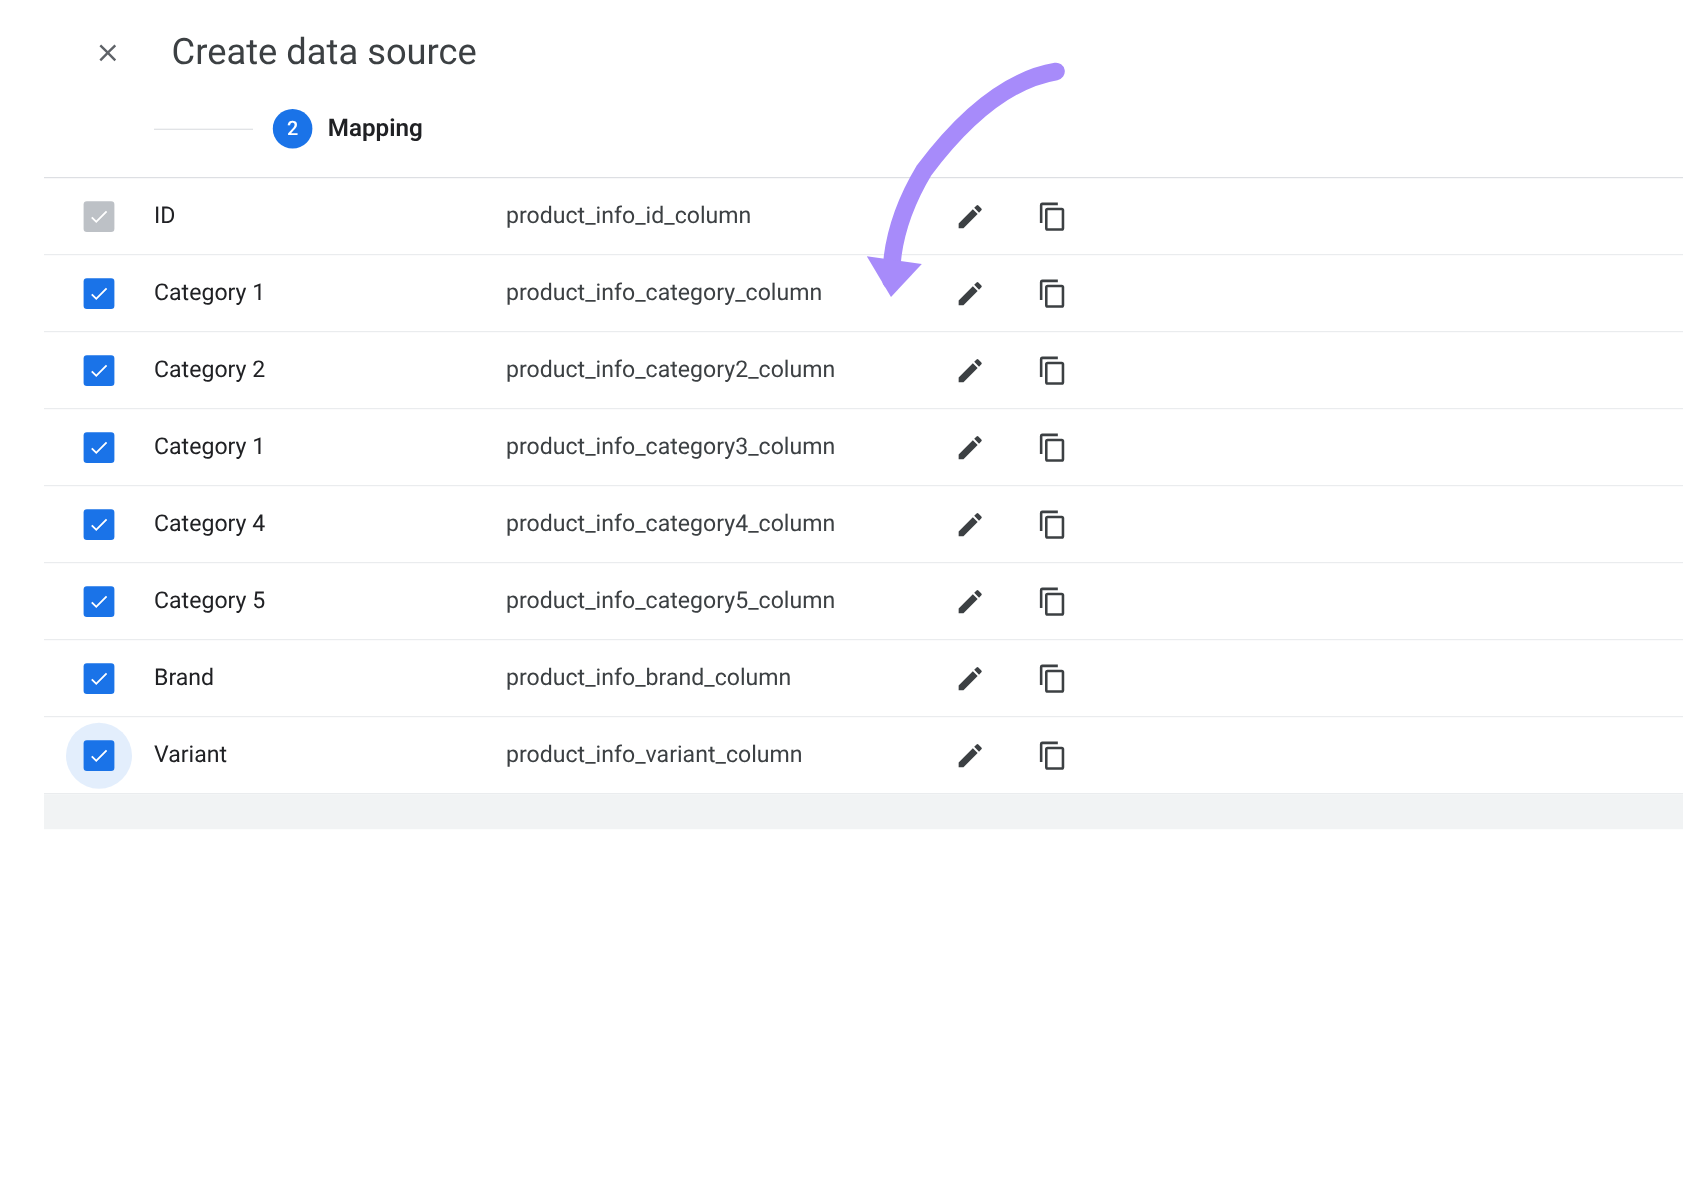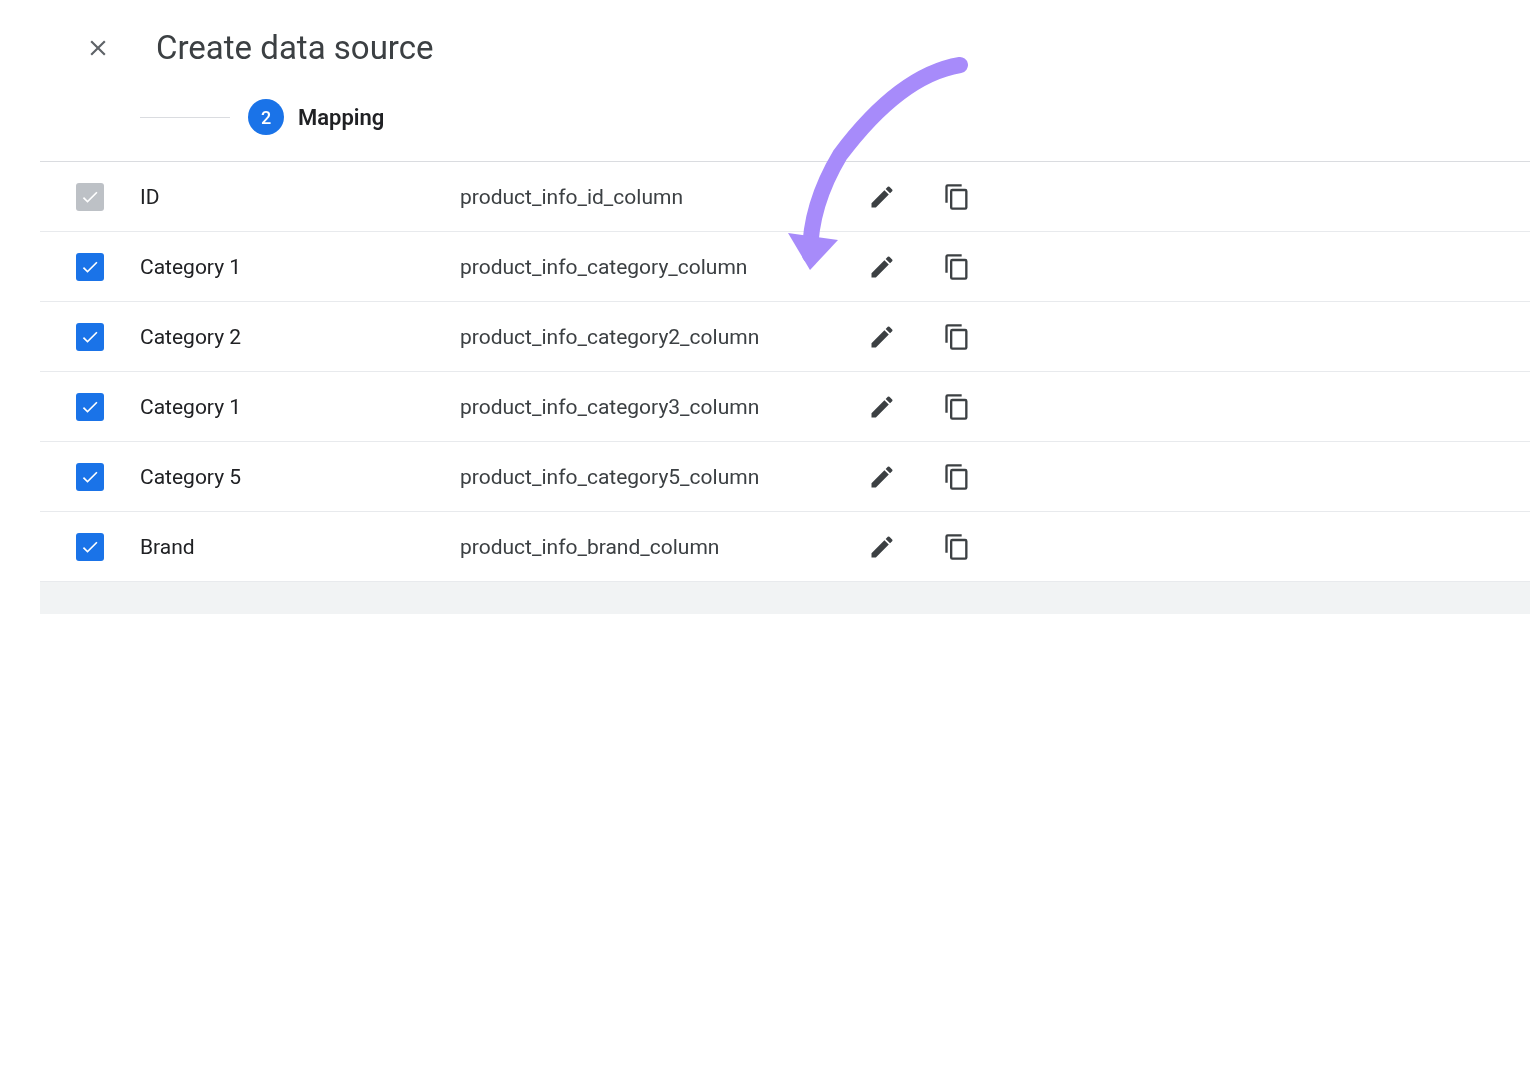--- a/index.html
+++ b/index.html
@@ -251,20 +251,44 @@
       <div class="row">
         <div class="cell-checkbox">
           <div class="checkbox-halo">
             <div class="checkbox checked">
               <svg viewBox="0 0 24 24">
                 <path d="M9 16.17 4.83 12l-1.42 1.41L9 19 21 7l-1.41-1.41z"></path>
               </svg>
             </div>
           </div>
         </div>
+        <div class="cell-analytics">Category 4</div>
+        <div class="cell-import">product_info_category4_column</div>
+        <div class="icon-btn">
+          <svg viewBox="0 0 24 24">
+            <path fill="currentColor" d="M3 17.25V21h3.75L17.81 9.94l-3.75-3.75L3 17.25zM20.71 7.04a1 1 0 0 0 0-1.41l-2.34-2.34a1 1 0 0 0-1.41 0l-1.83 1.83 3.75 3.75 1.83-1.83z"></path>
+          </svg>
+        </div>
+        <div class="icon-btn">
+          <svg viewBox="0 0 24 24">
+            <path fill="currentColor" d="M16 1H4a2 2 0 0 0-2 2v14h2V3h12V1zm3 4H8a2 2 0 0 0-2 2v14a2 2 0 0 0 2 2h11a2 2 0 0 0 2-2V7a2 2 0 0 0-2-2zm0 16H8V7h11v14z"></path>
+          </svg>
+        </div>
+        <div></div>
+      </div>
+      <div class="row">
+        <div class="cell-checkbox">
+          <div class="checkbox-halo">
+            <div class="checkbox checked">
+              <svg viewBox="0 0 24 24">
+                <path d="M9 16.17 4.83 12l-1.42 1.41L9 19 21 7l-1.41-1.41z"></path>
+              </svg>
+            </div>
+          </div>
+        </div>
         <div class="cell-analytics">Category 5</div>
         <div class="cell-import">product_info_category5_column</div>
         <div class="icon-btn">
           <svg viewBox="0 0 24 24">
             <path fill="currentColor" d="M3 17.25V21h3.75L17.81 9.94l-3.75-3.75L3 17.25zM20.71 7.04a1 1 0 0 0 0-1.41l-2.34-2.34a1 1 0 0 0-1.41 0l-1.83 1.83 3.75 3.75 1.83-1.83z"></path>
           </svg>
         </div>
         <div class="icon-btn">
           <svg viewBox="0 0 24 24">
             <path fill="currentColor" d="M16 1H4a2 2 0 0 0-2 2v14h2V3h12V1zm3 4H8a2 2 0 0 0-2 2v14a2 2 0 0 0 2 2h11a2 2 0 0 0 2-2V7a2 2 0 0 0-2-2zm0 16H8V7h11v14z"></path>
@@ -289,16 +313,40 @@
             <path fill="currentColor" d="M3 17.25V21h3.75L17.81 9.94l-3.75-3.75L3 17.25zM20.71 7.04a1 1 0 0 0 0-1.41l-2.34-2.34a1 1 0 0 0-1.41 0l-1.83 1.83 3.75 3.75 1.83-1.83z"></path>
           </svg>
         </div>
         <div class="icon-btn">
           <svg viewBox="0 0 24 24">
             <path fill="currentColor" d="M16 1H4a2 2 0 0 0-2 2v14h2V3h12V1zm3 4H8a2 2 0 0 0-2 2v14a2 2 0 0 0 2 2h11a2 2 0 0 0 2-2V7a2 2 0 0 0-2-2zm0 16H8V7h11v14z"></path>
           </svg>
         </div>
         <div></div>
       </div>
+      <div class="row">
+        <div class="cell-checkbox">
+          <div class="checkbox-halo active">
+            <div class="checkbox checked">
+              <svg viewBox="0 0 24 24">
+                <path d="M9 16.17 4.83 12l-1.42 1.41L9 19 21 7l-1.41-1.41z"></path>
+              </svg>
+            </div>
+          </div>
+        </div>
+        <div class="cell-analytics">Variant</div>
+        <div class="cell-import">product_info_variant_column</div>
+        <div class="icon-btn">
+          <svg viewBox="0 0 24 24">
+            <path fill="currentColor" d="M3 17.25V21h3.75L17.81 9.94l-3.75-3.75L3 17.25zM20.71 7.04a1 1 0 0 0 0-1.41l-2.34-2.34a1 1 0 0 0-1.41 0l-1.83 1.83 3.75 3.75 1.83-1.83z"></path>
+          </svg>
+        </div>
+        <div class="icon-btn">
+          <svg viewBox="0 0 24 24">
+            <path fill="currentColor" d="M16 1H4a2 2 0 0 0-2 2v14h2V3h12V1zm3 4H8a2 2 0 0 0-2 2v14a2 2 0 0 0 2 2h11a2 2 0 0 0 2-2V7a2 2 0 0 0-2-2zm0 16H8V7h11v14z"></path>
+          </svg>
+        </div>
+        <div></div>
+      </div>
     </div>
 
   <div class="footer-gap"></div>
 </div>
 
 </body></html>

